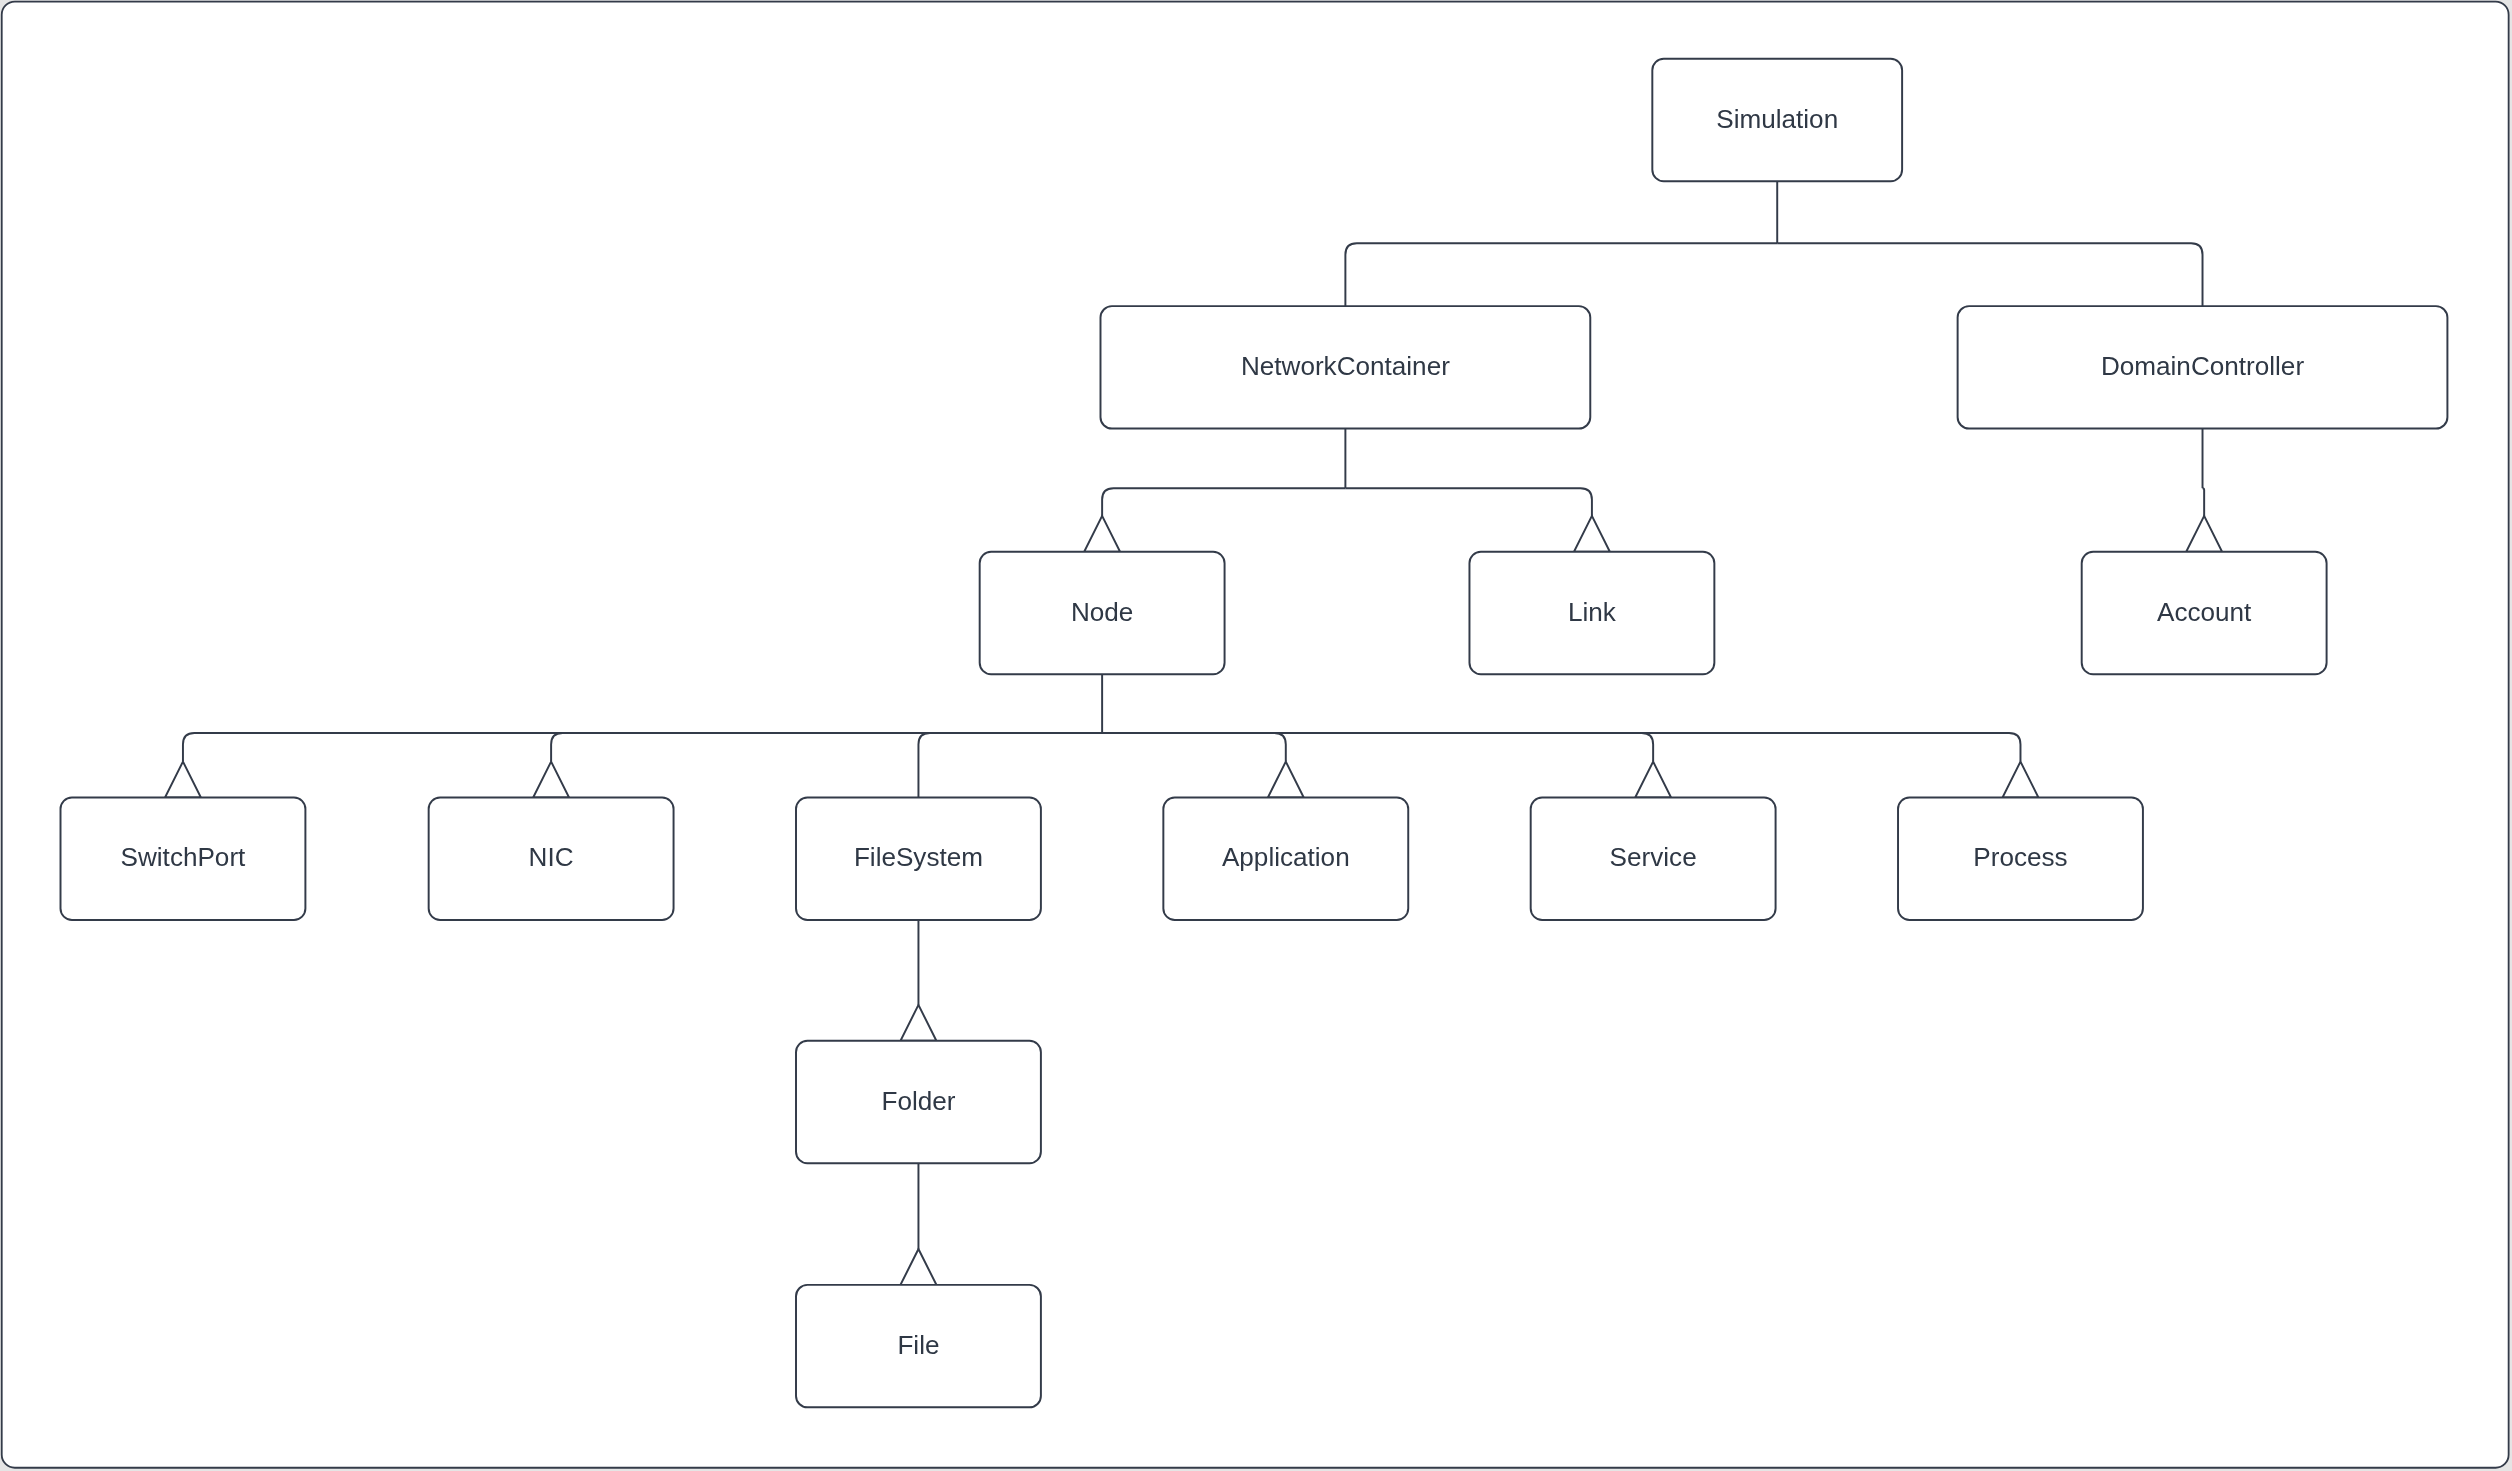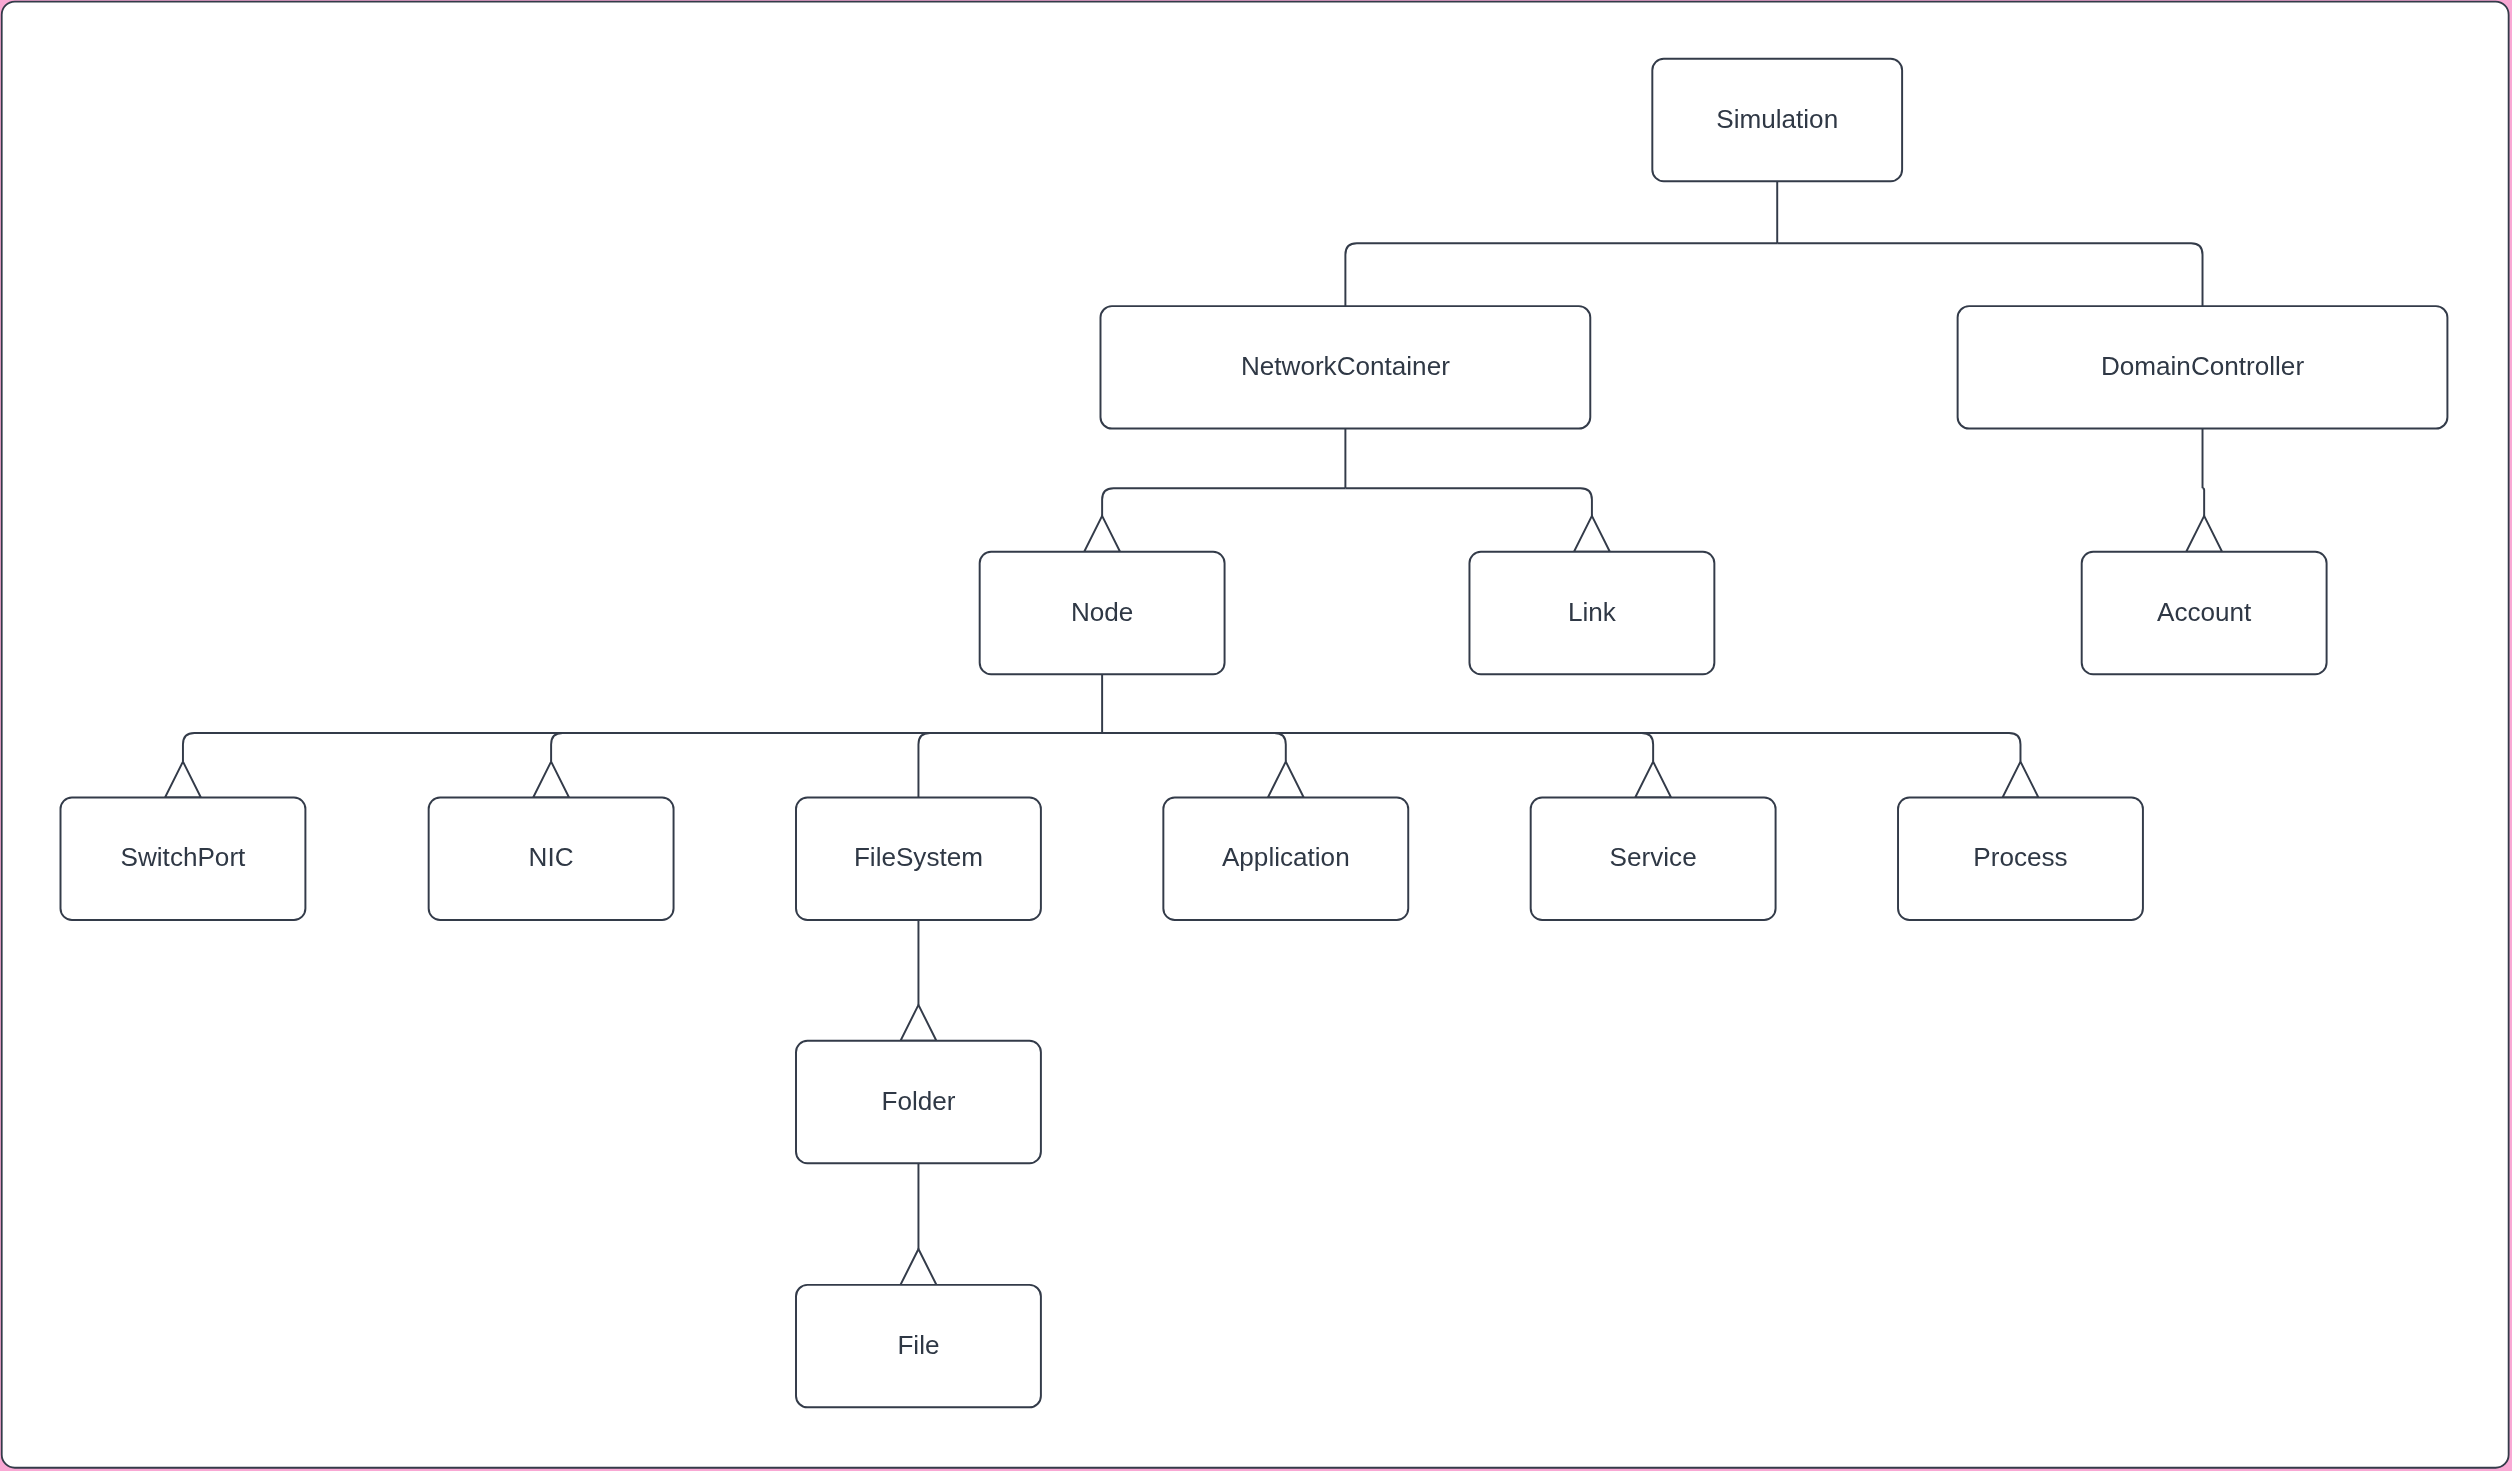--- a/index.html
+++ b/index.html
@@ -11,21 +11,21 @@
   body {
     width: 2512px;
     height: 1471px;
     font-family: "Liberation Sans", sans-serif;
     overflow: hidden;
   }
   #diagram-root {
     position: relative;
     width: 2512px;
     height: 1471px;
-    background: #f9a8d4;
+    background: #e5e5e5;
   }
   svg.diagram-canvas {
     position: absolute;
     top: 0;
     left: 0;
     width: 2512px;
     height: 1471px;
     display: block;
   }
   .canvas-frame {

